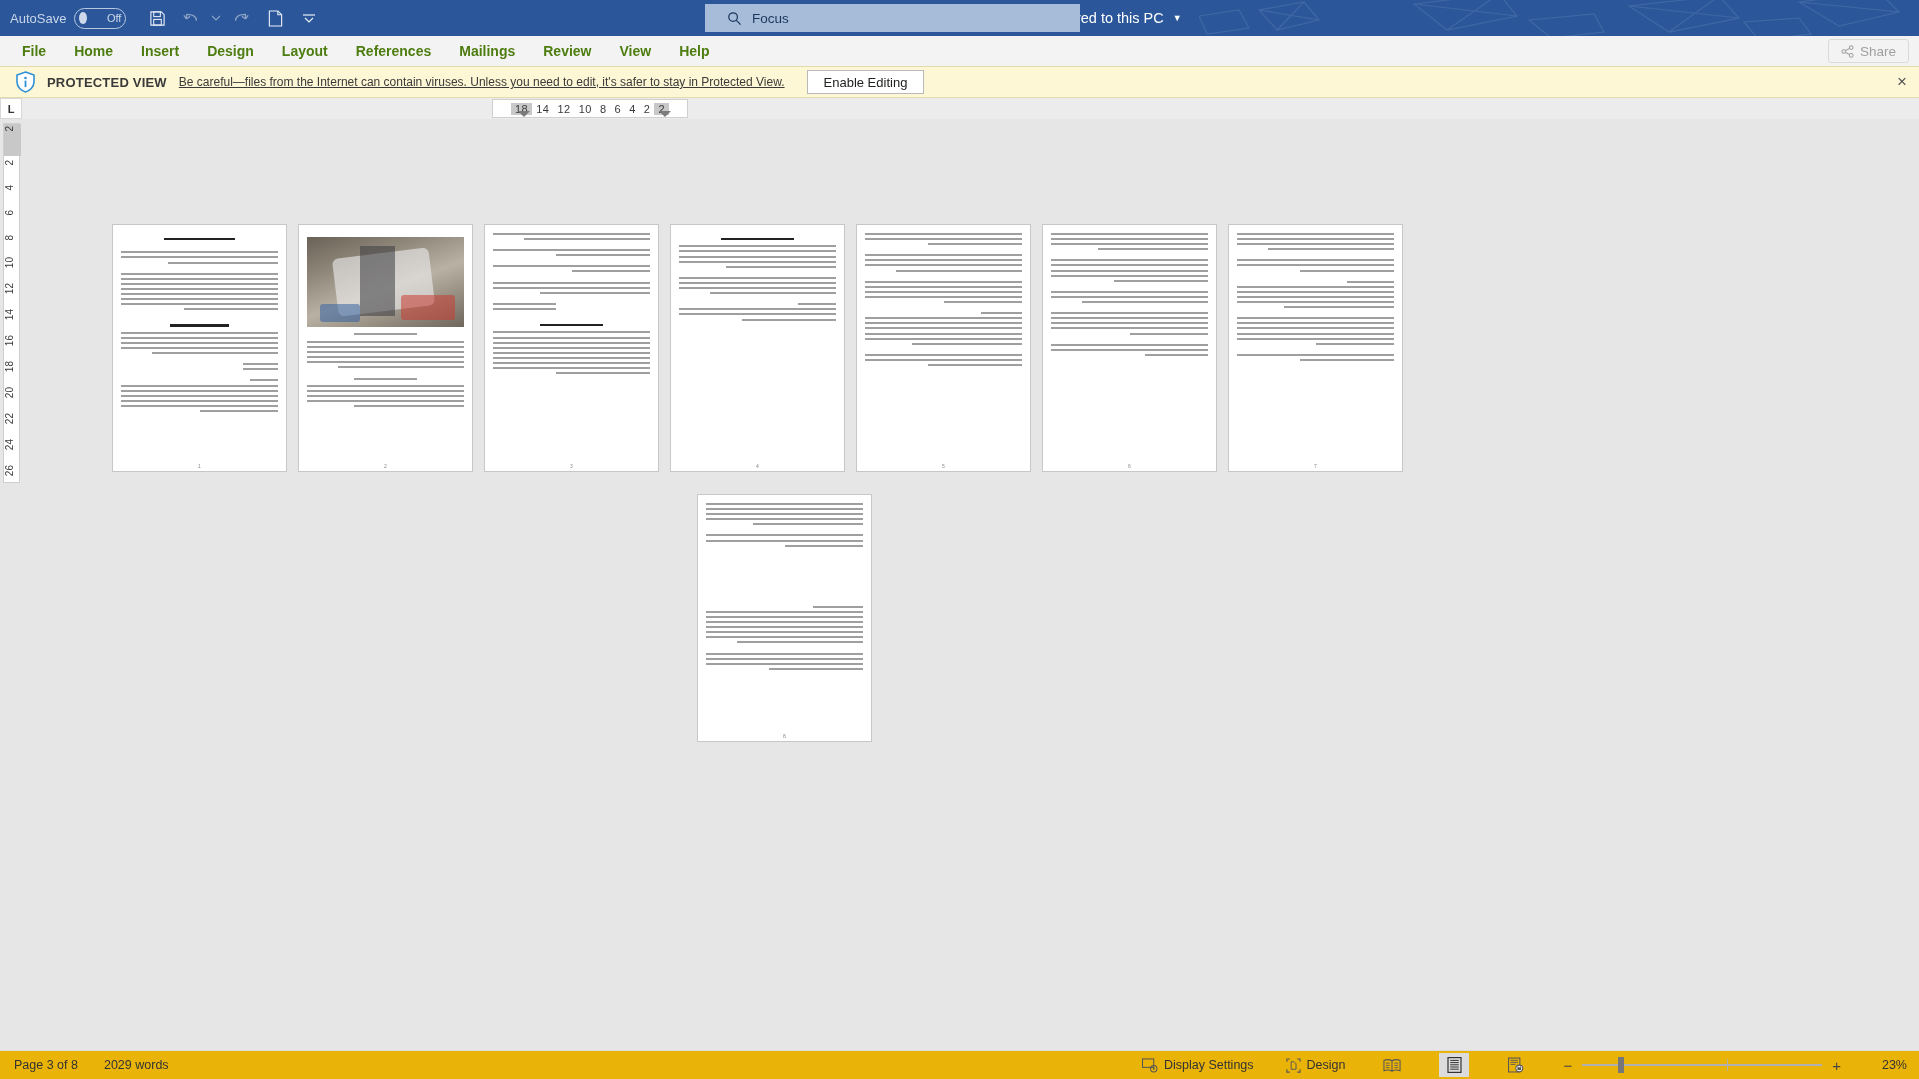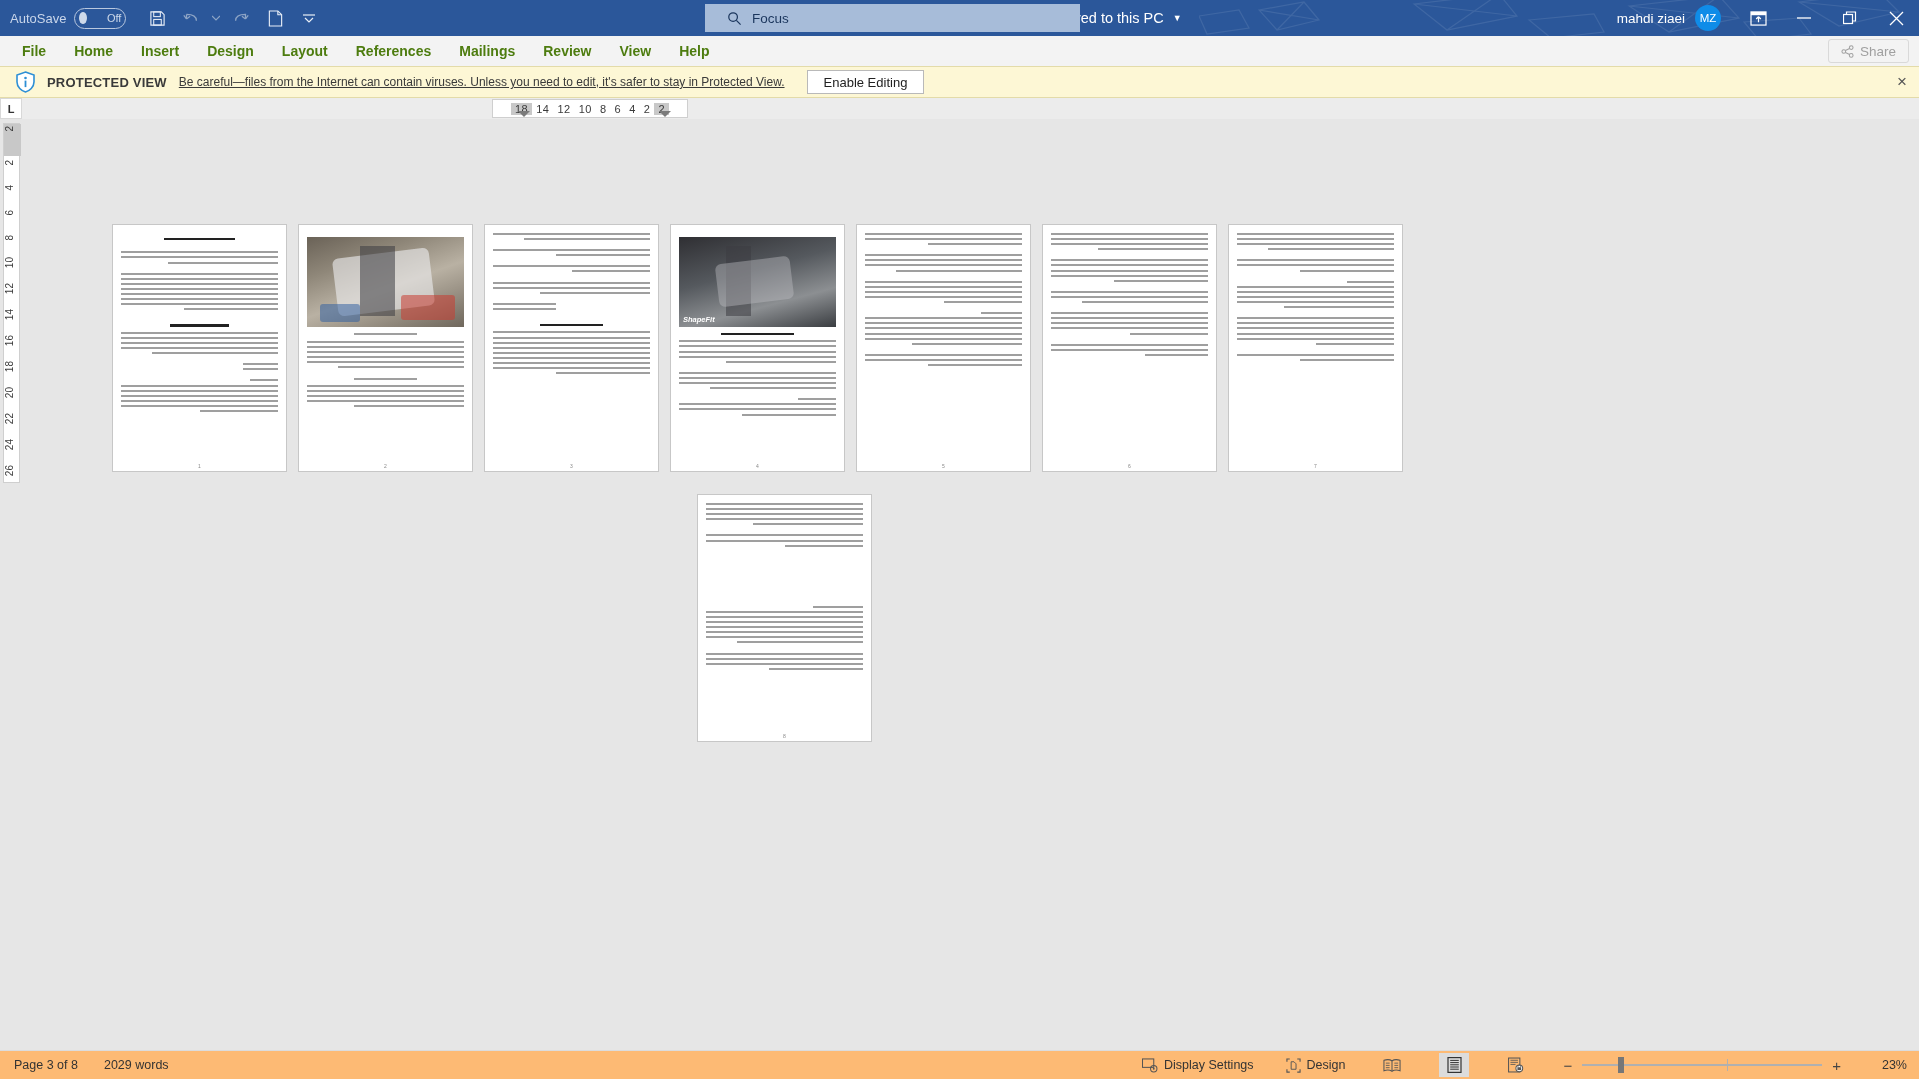--- a/index.html
+++ b/index.html
@@ -179,21 +179,21 @@
     background:rgba(200,60,50,.55); border-radius:3px;
   }
   .photo .blobD{
     position:absolute; left:8%; bottom:6%; width:26%; height:20%;
     background:rgba(40,90,160,.5); border-radius:3px;
   }
 
   
   .statusbar{
     position:absolute; left:0; right:0; bottom:0; height:29px;
-    background:#fdba74; border-top:1px solid #dcdcdc;
+    background:#eab308; border-top:1px solid #dcdcdc;
     display:flex; align-items:center; font-size:12.5px; color:#333;
   }
   .sb-left{ display:flex; align-items:center; gap:26px; padding-left:14px;}
   .sb-right{
     position:absolute; right:12px; display:flex; align-items:center; gap:32px;
   }
   .sb-item{ display:flex; align-items:center; gap:6px; }
   .viewbtn{
     width:30px;height:24px;display:flex;align-items:center;justify-content:center;
   }
@@ -278,47 +278,20 @@
   </div>
 
   <div class="searchbox">
     <svg width="15" height="15" viewBox="0 0 16 16">
         <circle cx="6.5" cy="6.5" r="4.6" fill="none" stroke="#1b365d" stroke-width="1.3"></circle>
         <path d="M10 10 L14.5 14.5" stroke="#1b365d" stroke-width="1.3"></path>
       </svg>
     <span>Focus</span>
   </div>
 
-  <div class="tb-right">
-    <span class="user-name">mahdi ziaei</span>
-    <div class="avatar">MZ</div>
-    <div class="winbtn">
-      <svg width="17" height="15" viewBox="0 0 18 16">
-          <rect x="1" y="1" width="16" height="14" fill="none" stroke="#fff" stroke-width="1.3"></rect>
-          <rect x="1" y="1" width="16" height="3.5" fill="#fff"></rect>
-          <path d="M9 12 V6 M9 6 L6.5 8.5 M9 6 L11.5 8.5" stroke="#fff" stroke-width="1.3" fill="none"></path>
-        </svg>
-    </div>
-    <div class="winbtn">
-      <svg width="14" height="2" viewBox="0 0 14 2">
-          <path d="M0 1 H14" stroke="#fff" stroke-width="1.3"></path>
-        </svg>
-    </div>
-    <div class="winbtn">
-      <svg width="14" height="14" viewBox="0 0 14 14">
-          <rect x="0.5" y="3.5" width="9" height="9" fill="none" stroke="#fff" stroke-width="1.2"></rect>
-          <path d="M3.5 3.5 V1 H12.5 V10 H10" fill="none" stroke="#fff" stroke-width="1.2"></path>
-        </svg>
-    </div>
-    <div class="winbtn close">
-      <svg width="15" height="15" viewBox="0 0 15 15">
-          <path d="M1 1 L14 14 M14 1 L1 14" stroke="#fff" stroke-width="1.3"></path>
-        </svg>
-    </div>
-  </div>
 </div>
 
 <div class="ribbon">
   <div class="rtab">File</div>
   <div class="rtab">Home</div>
   <div class="rtab">Insert</div>
   <div class="rtab">Design</div>
   <div class="rtab">Layout</div>
   <div class="rtab">References</div>
   <div class="rtab">Mailings</div>
@@ -480,25 +453,20 @@
           <div class="ln s100"></div>
         <div class="ln s100"></div>
           <div class="ln s100"></div>
           <div class="ln s60"></div>
       </div>
       <div class="pgnum">3</div>
     </div>
 
     <div class="page">
       <div class="pg-inner">
-        <div class="photo gym">
-          <div class="blobB" style="left:30%;width:16%"></div>
-          <div class="blobA" style="left:24%;top:26%;width:48%;height:48%;background:rgba(190,190,195,.42)"></div>
-          <span class="shapefit">ShapeFit</span>
-        </div>
         <div class="hd" style="width:46%"></div>
         <div class="ln s100"></div>
           <div class="ln s100"></div>
           <div class="ln s100"></div>
         <div class="ln s100"></div>
           <div class="ln s70"></div>
         <div class="gap"></div>
         <div class="ln s100"></div>
           <div class="ln s100"></div>
           <div class="ln s100"></div>

